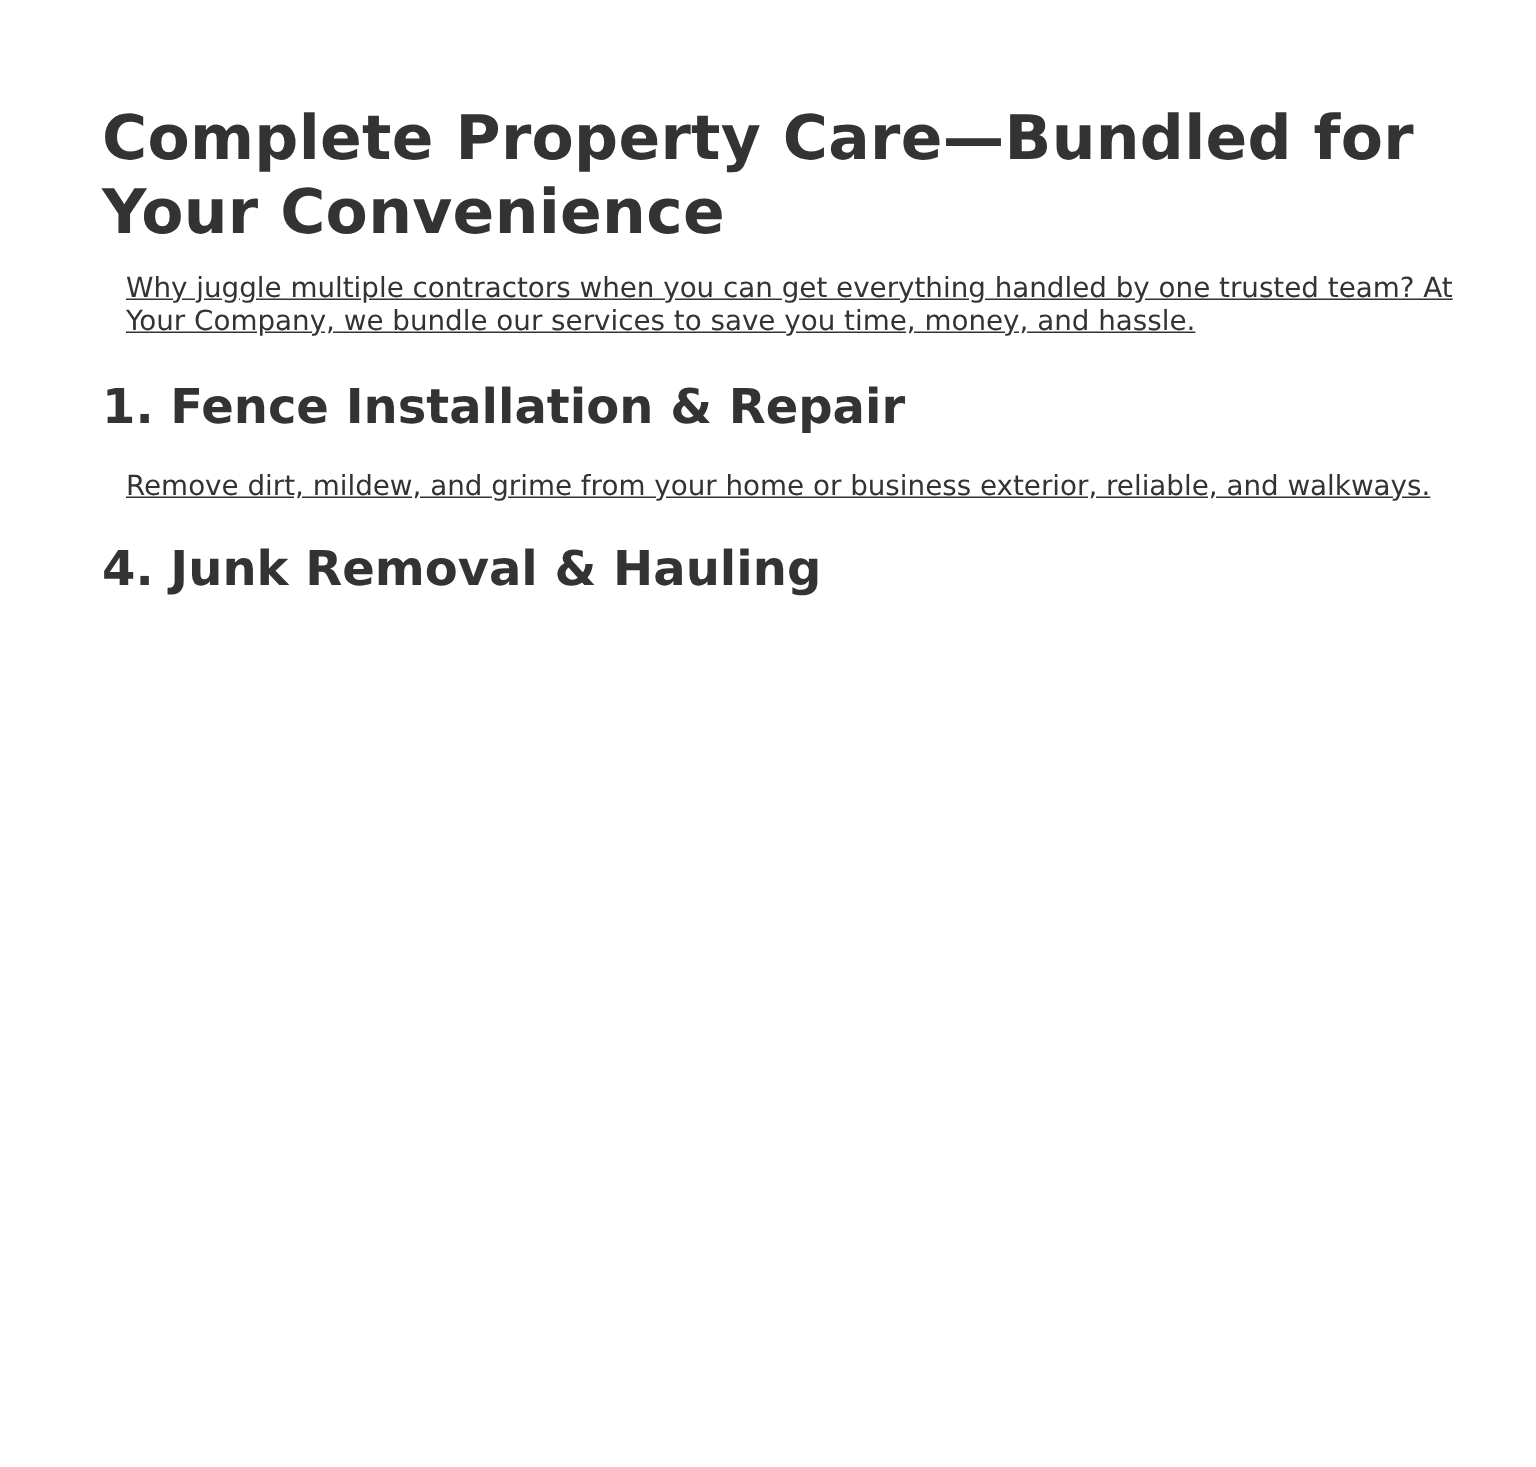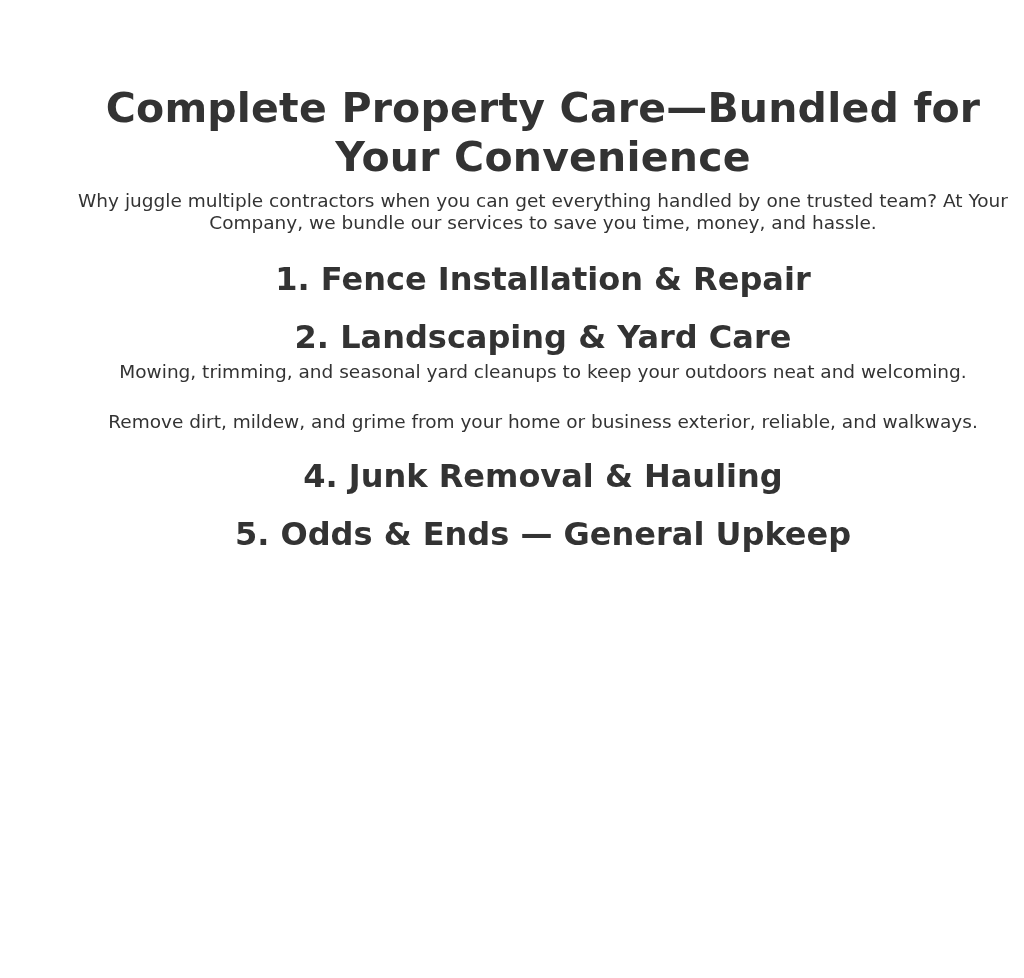--- a/index.html
+++ b/index.html
@@ -10,35 +10,35 @@
     body {
       width: 1024px;
       height: 978px;
       overflow: hidden;
       font-family: "DejaVu Sans", sans-serif;
       color: #333333;
     }
     .page {
       position: absolute;
       left: 68px;
-      top: 84px;
+      top: 68px;
       width: 950px;
-      text-align: center;
     }
     h1 {
       font-size: 41px;
       font-weight: bold;
       line-height: 49px;
       margin: 0 0 8px 0;
       letter-spacing: 0.2px;
     }
     p {
       font-size: 18.5px;
       line-height: 22px;
-      margin: 4px;
+      margin: 16px;
+      text-decoration: underline;
     }
     .intro {
       margin-bottom: 30px;
     }
     .service {
       margin-bottom: 28px;
     }
     h2 {
       font-size: 32px;
       font-weight: bold;
@@ -53,30 +53,25 @@
 <body>
 
 <div class="page">
   <h1>Complete Property Care—Bundled for Your Convenience</h1>
   <p class="intro">Why juggle multiple contractors when you can get everything handled by one trusted team? At Your Company, we bundle our services to save you time, money, and hassle.</p>
 
   <section class="service">
     <h2>1. Fence Installation &amp; Repair</h2>
   </section>
 
-  <section class="service">
-    <h2>2. Landscaping &amp; Yard Care</h2>
-    <p>Mowing, trimming, and seasonal yard cleanups to keep your outdoors neat and welcoming.</p>
-  </section>
 
   <section class="service">
     <p>Remove dirt, mildew, and grime from your home or business exterior, reliable, and walkways.</p>
   </section>
 
   <section class="service">
     <h2>4. Junk Removal &amp; Hauling</h2>
   </section>
 
   <section class="service">
-    <h2>5. Odds &amp; Ends — General Upkeep</h2>
   </section>
 
 </div>
 
 </body></html>

